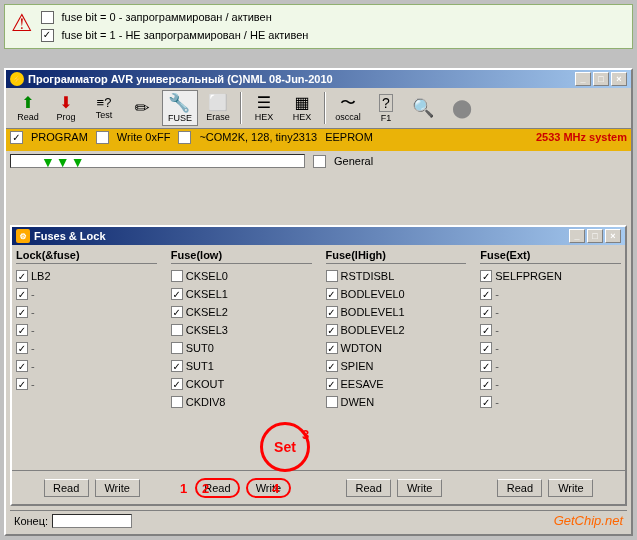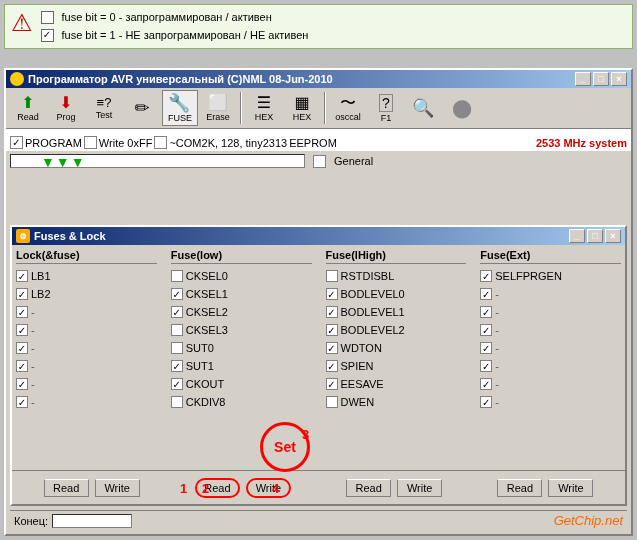--- a/index.html
+++ b/index.html
@@ -149,23 +149,23 @@
       height: 32px;
       border-left: 1px solid #808080;
       border-right: 1px solid #fff;
       margin: 0 2px;
     }
 
     
     .content-area {
       padding: 2px 4px;
       display: flex;
-      align-items: flex-end;
-      gap: 2px;
-      background: #ffffff;
+      align-items: flex-start;
+      gap: 8px;
+      background: #eab308;
       height: 22px;
     }
     .win-checkbox {
       width: 13px;
       height: 13px;
       border: 1px solid #808080;
       background: white;
       display: inline-flex;
       align-items: center;
       justify-content: center;
@@ -437,24 +437,20 @@
         <div class="title-btn">×</div>
       </div>
     </div>
 
     <div class="fuses-content">
 
       <div class="fuse-column">
         <div class="fuse-column-header">Lock(&amp;fuse)</div>
         <div class="fuse-item">
           <div class="win-checkbox checked"></div>
-          <span>LB1</span>
-        </div>
-        <div class="fuse-item">
-          <div class="win-checkbox checked"></div>
           <span>LB2</span>
         </div>
         <div class="fuse-item">
           <div class="win-checkbox checked"></div>
           <span class="dash-label">-</span>
         </div>
         <div class="fuse-item">
           <div class="win-checkbox checked"></div>
           <span class="dash-label">-</span>
         </div>

